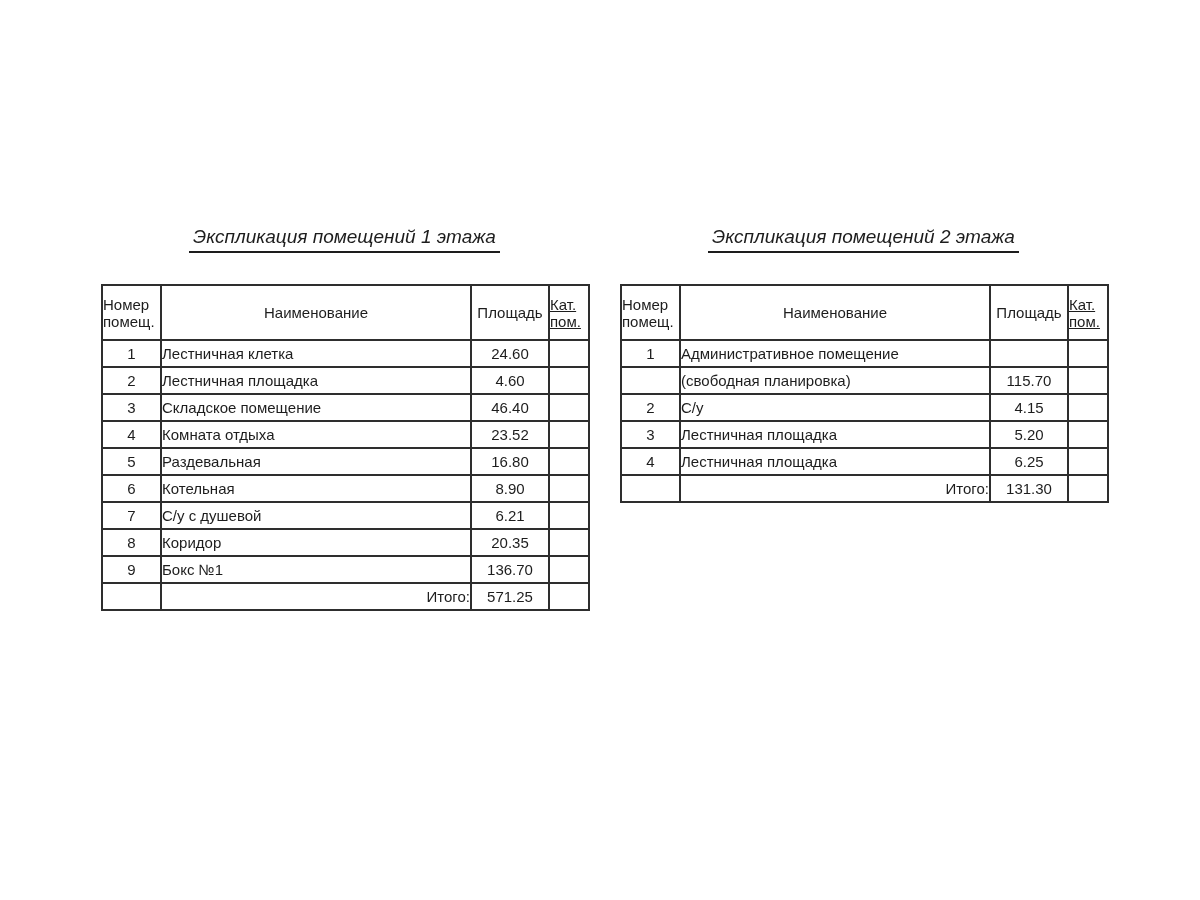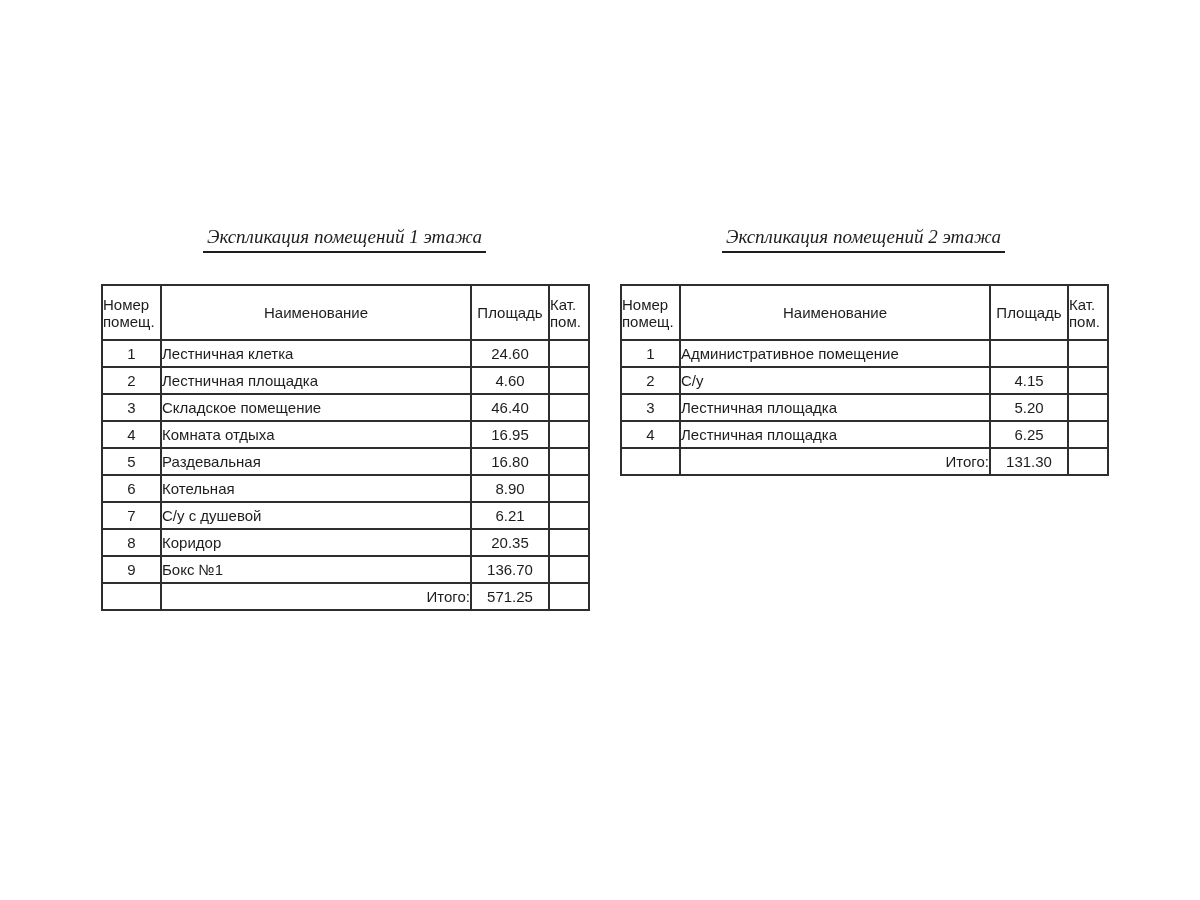--- a/index.html
+++ b/index.html
@@ -25,42 +25,41 @@
     text-align:center;
     font-size:19px;
     font-style:italic;
     font-weight:normal;
   }
   .tbl-title span{
     display:inline-block;
     padding:0 4px 3px 4px;
     border-bottom:2px solid var(--ink);
     line-height:23px;
-    font-family:Liberation Serif, serif;
   }
   table.grid{
     border-collapse:collapse;
     table-layout:fixed;
     width:487px;
     font-size:15px;
   }
   table.grid th, table.grid td{
     border:2px solid var(--line);
     vertical-align:middle;
     overflow:hidden;
     white-space:nowrap;
     font-weight:normal;
     padding:0;
   }
   thead tr{height:55px;}
   tbody tr{height:27px;}
   .c-num{width:59px;text-align:center;margin-top:44px;}
   .c-name{width:308px;text-align:left;padding:0 8px;margin-left:48px;}
   .c-area{width:78px;text-align:center;margin-top:10px;}
-  .c-cat{width:38px;text-align:center;}
+  .c-cat{width:38px;text-align:center;text-decoration:underline;}
   th.c-num, th.c-cat{text-align:left;padding-left:3px;}
   th.c-name, th.c-area{text-align:center;}
   .hl{display:block;line-height:17px;}
   .total-label{text-align:right;}
 </style>
 </head>
 <body>
 
 <div class="canvas">
 
@@ -104,21 +103,21 @@
         </tr>
         <tr>
           <td class="c-num">3</td>
           <td class="c-name">Складское помещение</td>
           <td class="c-area">46.40</td>
           <td class="c-cat"></td>
         </tr>
         <tr>
           <td class="c-num">4</td>
           <td class="c-name">Комната отдыха</td>
-          <td class="c-area">16.95</td>
+          <td class="c-area">23.52</td>
           <td class="c-cat"></td>
         </tr>
         <tr>
           <td class="c-num">5</td>
           <td class="c-name">Раздевальная</td>
           <td class="c-area">16.80</td>
           <td class="c-cat"></td>
         </tr>
         <tr>
           <td class="c-num">6</td>
@@ -180,20 +179,26 @@
         </tr>
       </thead>
       <tbody>
         <tr>
           <td class="c-num">1</td>
           <td class="c-name">Административное помещение</td>
           <td class="c-area"></td>
           <td class="c-cat"></td>
         </tr>
         <tr>
+          <td class="c-num"></td>
+          <td class="c-name">(свободная планировка)</td>
+          <td class="c-area">115.70</td>
+          <td class="c-cat"></td>
+        </tr>
+        <tr>
           <td class="c-num">2</td>
           <td class="c-name">С/у</td>
           <td class="c-area">4.15</td>
           <td class="c-cat"></td>
         </tr>
         <tr>
           <td class="c-num">3</td>
           <td class="c-name">Лестничная площадка</td>
           <td class="c-area">5.20</td>
           <td class="c-cat"></td>

